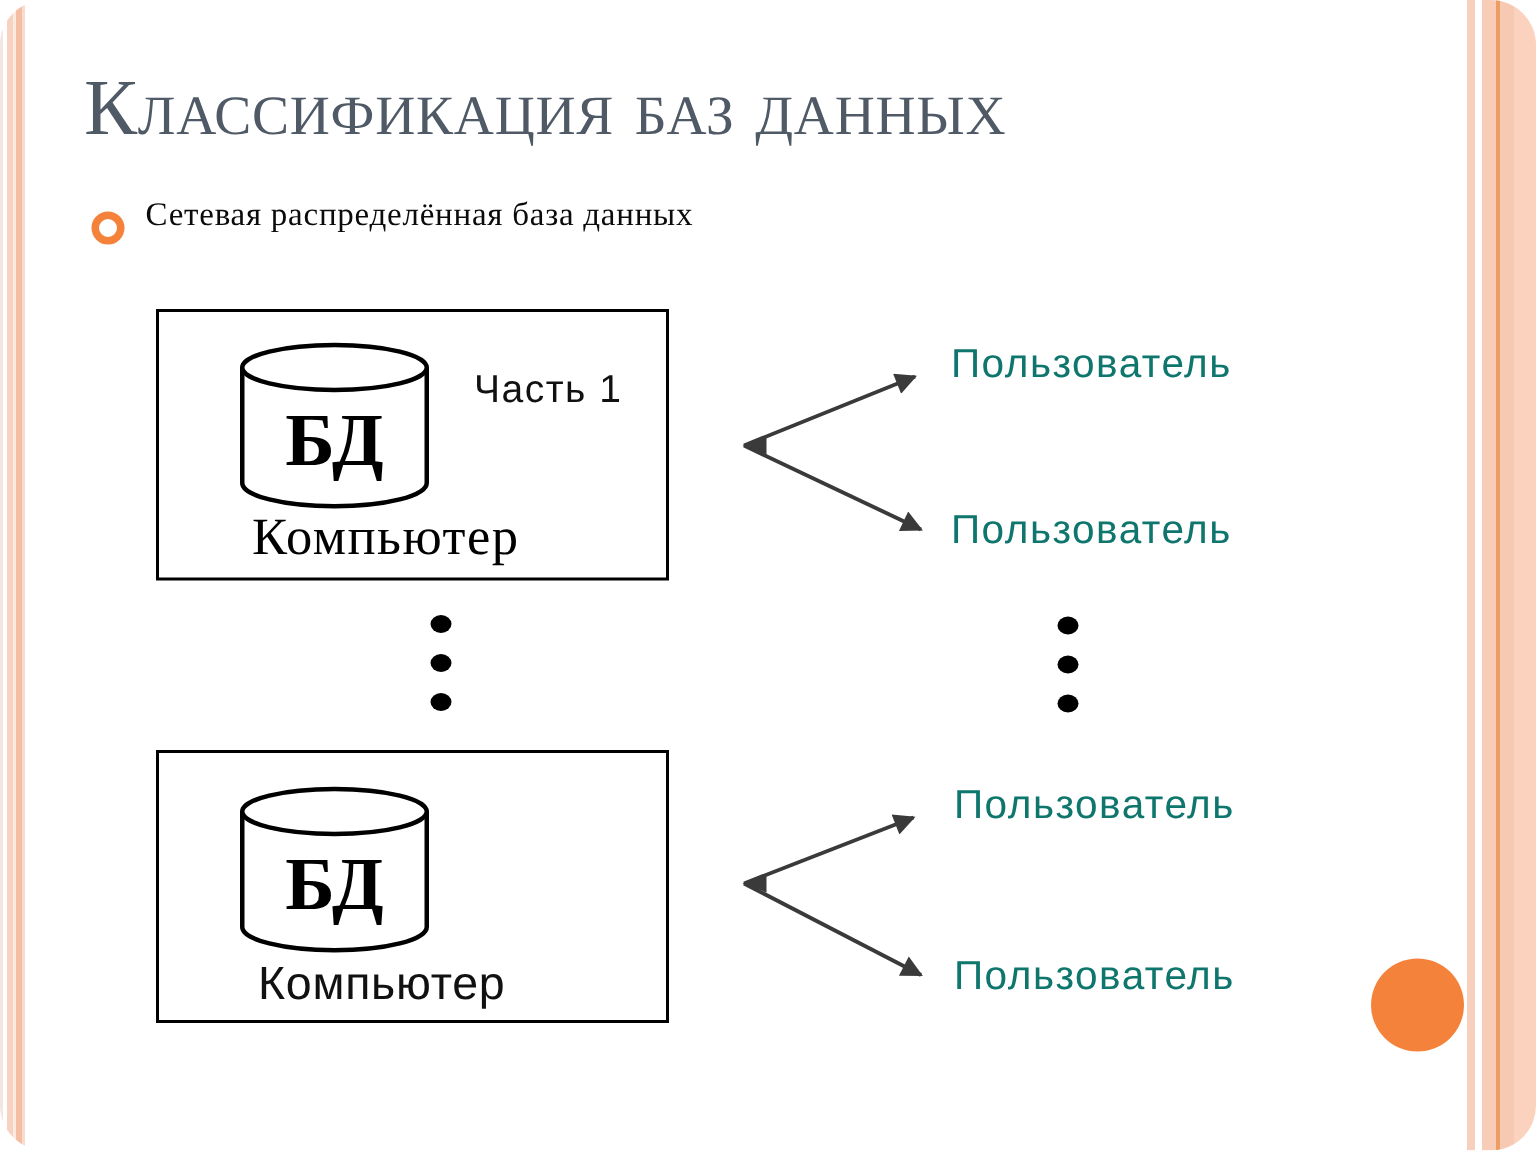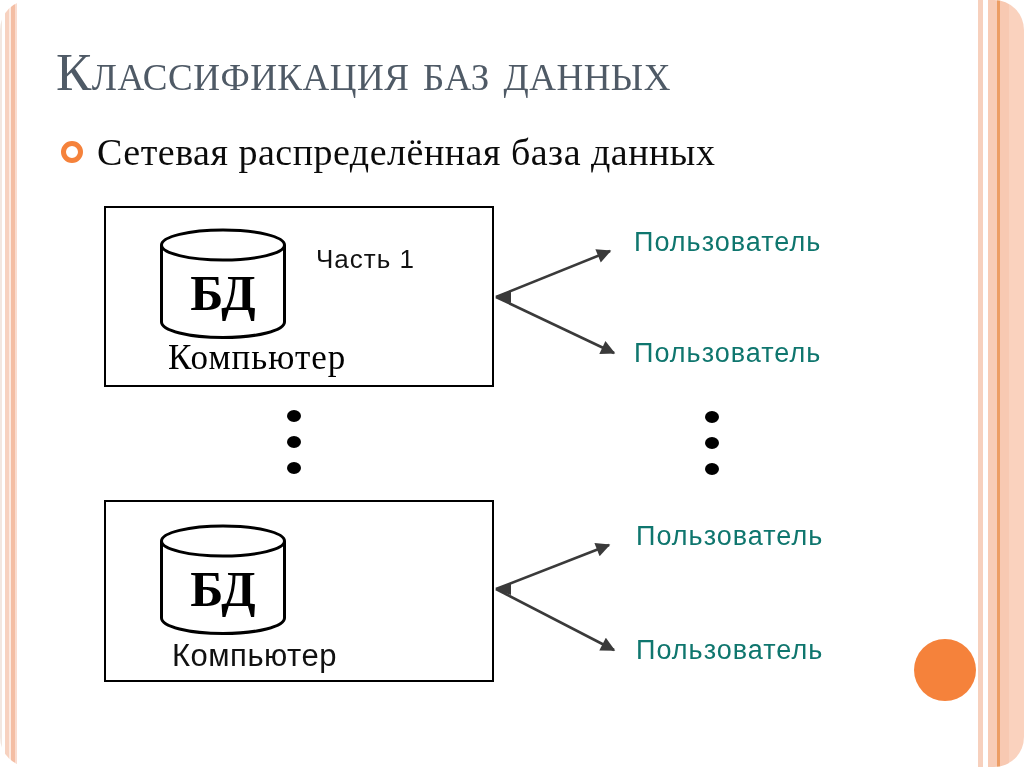--- a/index.html
+++ b/index.html
@@ -30,24 +30,24 @@
   }
   .bullet-row { position:absolute; left:61px; top:129px; display:flex; align-items:flex-start; }
   .bullet-ring {
     width:22px; height:22px; box-sizing:border-box; margin-top:12px;
     border:5px solid var(--accent-orange,#E87C2E); border-radius:50%;
     flex:0 0 auto;
   }
   .bullet-text {
     margin-left:14px;
     font-family:"Liberation Serif","DejaVu Serif",serif;
-    font-size:38px; line-height:1.25; color:#0b0b0b; letter-spacing:0.5px; white-space:nowrap;
+    font-size:22px; line-height:1.25; color:#0b0b0b; letter-spacing:0.5px; white-space:nowrap;
   }
   .comp-box {
-    position:absolute; left:104px; width:390px;
+    position:absolute; left:104px; width:342px;
     border:2.5px solid #000; background:#fff; box-sizing:border-box;
   }
   .comp-box.top { top:206px; height:181px; }
   .comp-box.bottom { top:500px; height:182px; }
   .cyl { position:absolute; left:53px; top:20px; }
   .db-label {
     position:absolute; left:53px; top:60px; width:128px; text-align:center;
     font-family:"Liberation Serif","DejaVu Serif",serif;
     font-weight:bold; font-size:50px; line-height:1; color:#000;
   }

